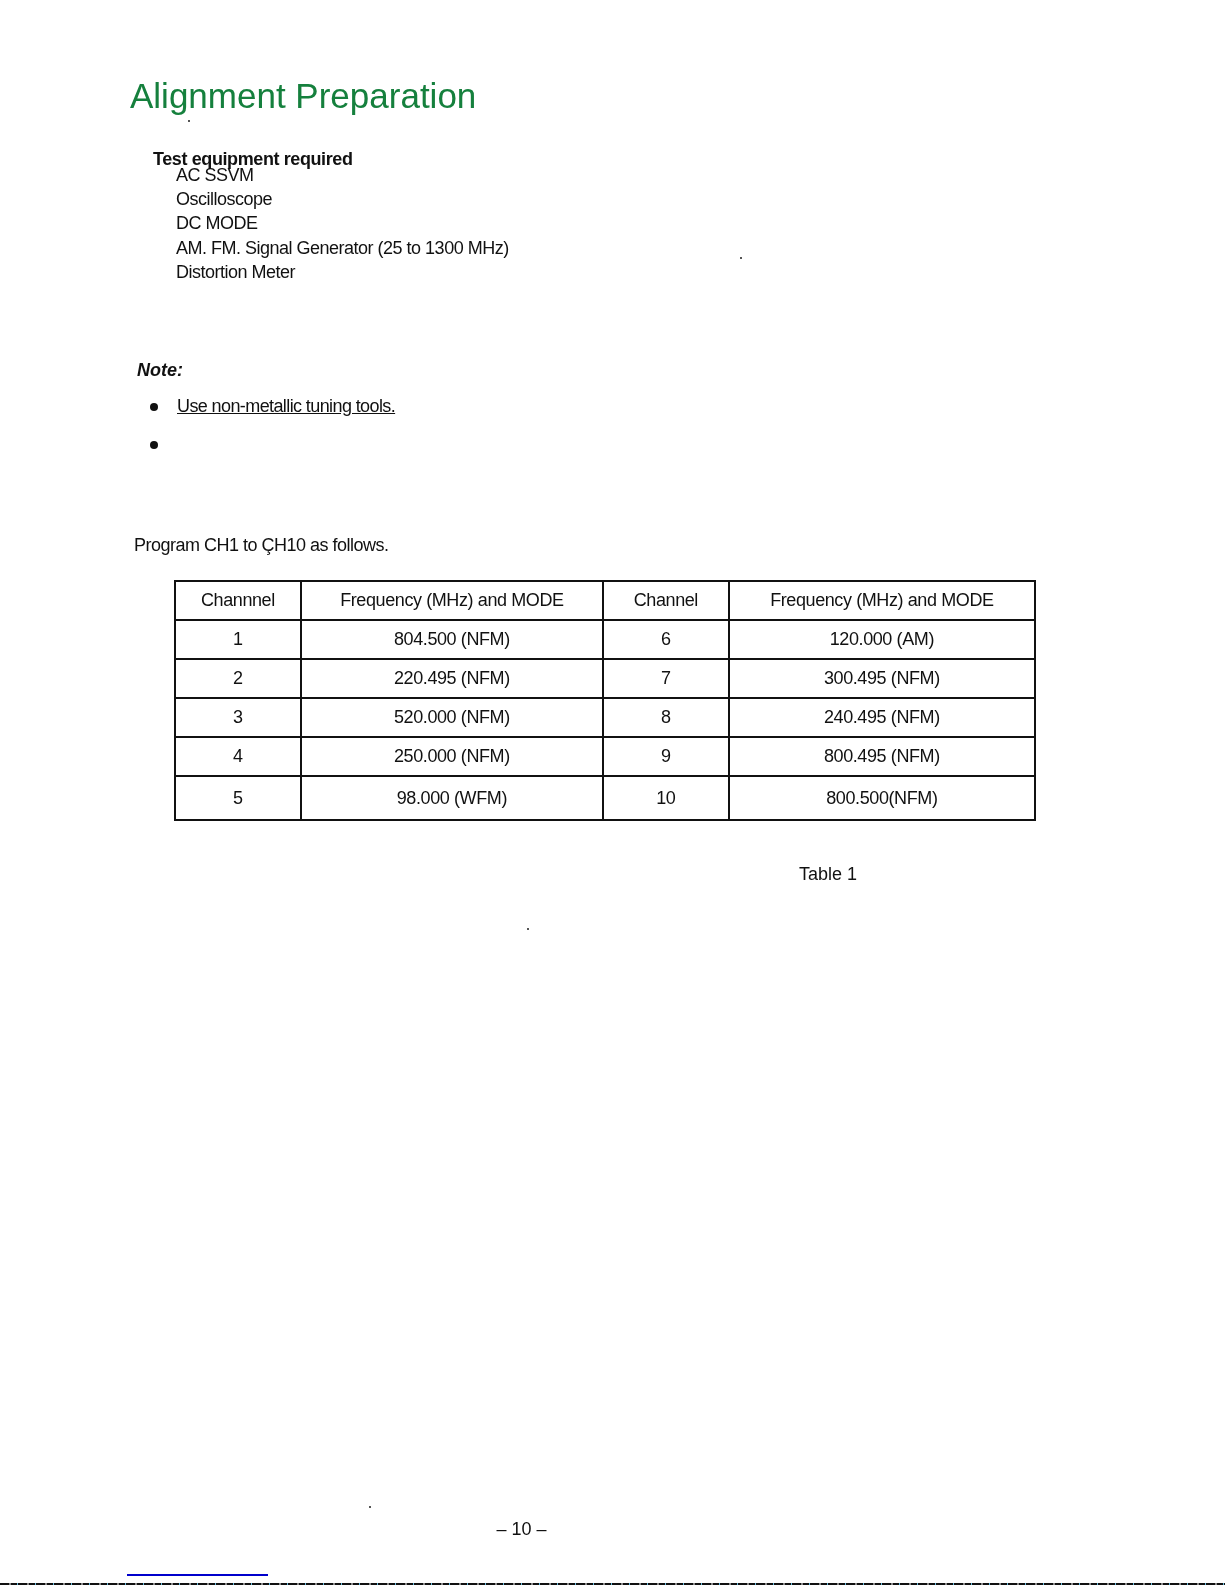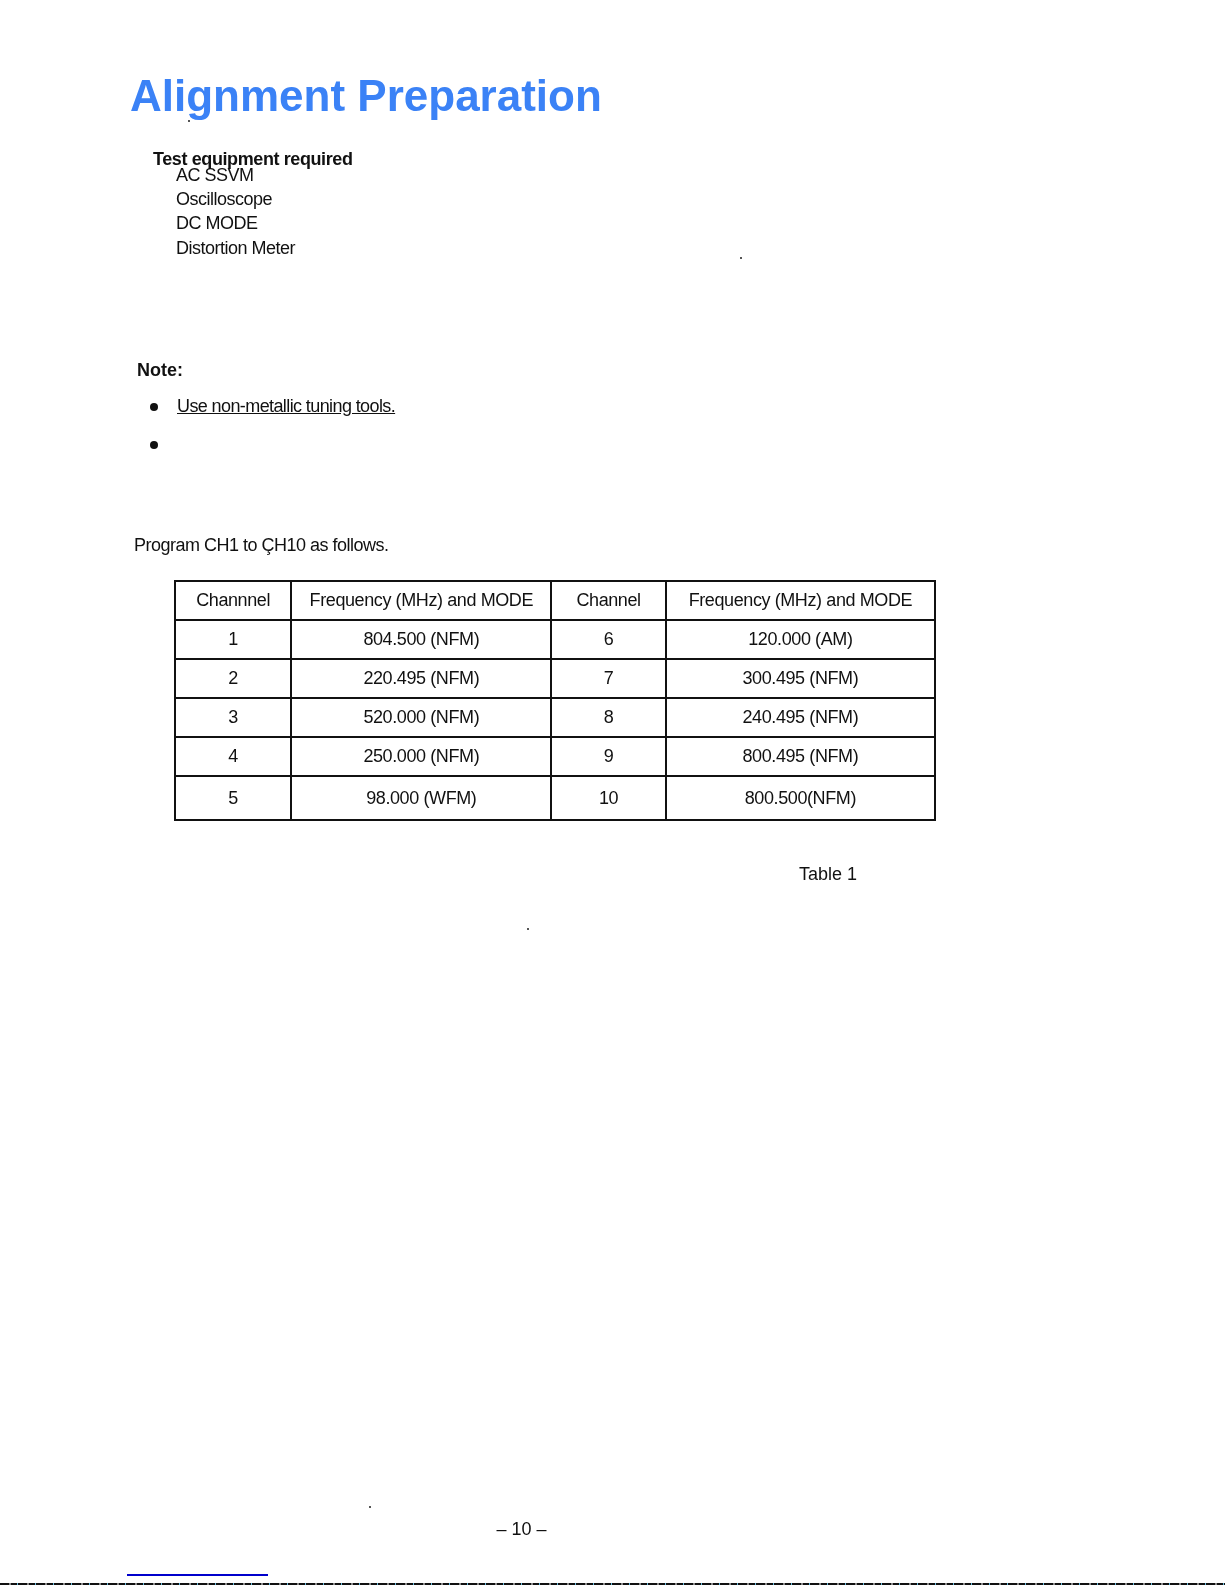--- a/index.html
+++ b/index.html
@@ -13,25 +13,25 @@
       position: relative;
       overflow: hidden;
       font-family: "Liberation Sans", "DejaVu Sans", sans-serif;
       color: #111111;
     }
     .title {
       position: absolute;
       left: 130px;
       top: 74px;
       margin: 0;
-      font-size: 44px;
-      font-weight: bold;
+      font-size: 35px;
+      font-weight: normal;
       letter-spacing: 0px;
       line-height: 44px;
-      color: #3b82f6;
+      color: #15803d;
     }
     .subhead {
       position: absolute;
       left: 137px;
       top: 131px;
       margin: 16px;
       font-size: 18px;
       font-weight: bold;
       letter-spacing: -0.4px;
       line-height: 24px;
@@ -48,20 +48,21 @@
       letter-spacing: -0.5px;
     }
     .note-label {
       position: absolute;
       left: 137px;
       top: 358px;
       margin: 0;
       font-size: 18px;
       font-weight: bold;
       line-height: 24px;
+      font-style: italic;
     }
     .notes {
       position: absolute;
       left: 137px;
       top: 384px;
       margin: 10px;
       padding: 0;
       list-style: none;
       font-size: 18px;
       letter-spacing: -0.6px;
@@ -91,21 +92,21 @@
       top: 533px;
       margin: 0;
       font-size: 18px;
       line-height: 24px;
       letter-spacing: -0.5px;
     }
     table.channels {
       position: absolute;
       left: 174px;
       top: 580px;
-      width: 762px;
+      width: 862px;
       border-collapse: collapse;
       font-size: 18px;
       letter-spacing: -0.4px;
     }
     table.channels th,
     table.channels td {
       border: 2px solid #111;
       text-align: center;
       padding: 0;
       font-weight: normal;
@@ -161,20 +162,21 @@
 <body>
 
 <h1 class="title">Alignment Preparation</h1>
 
 <h2 class="subhead">Test equipment required</h2>
 
 <ul class="equip-list">
   <li>AC SSVM</li>
   <li>Oscilloscope</li>
   <li>DC MODE</li>
+  <li>AM. FM. Signal Generator (25 to 1300 MHz)</li>
   <li>Distortion Meter</li>
 </ul>
 
 <p class="note-label">Note:</p>
 
 <ul class="notes">
   <li>
     <span class="bullet-icon"></span>
     <span>Use non-metallic tuning tools.</span>
   </li>

